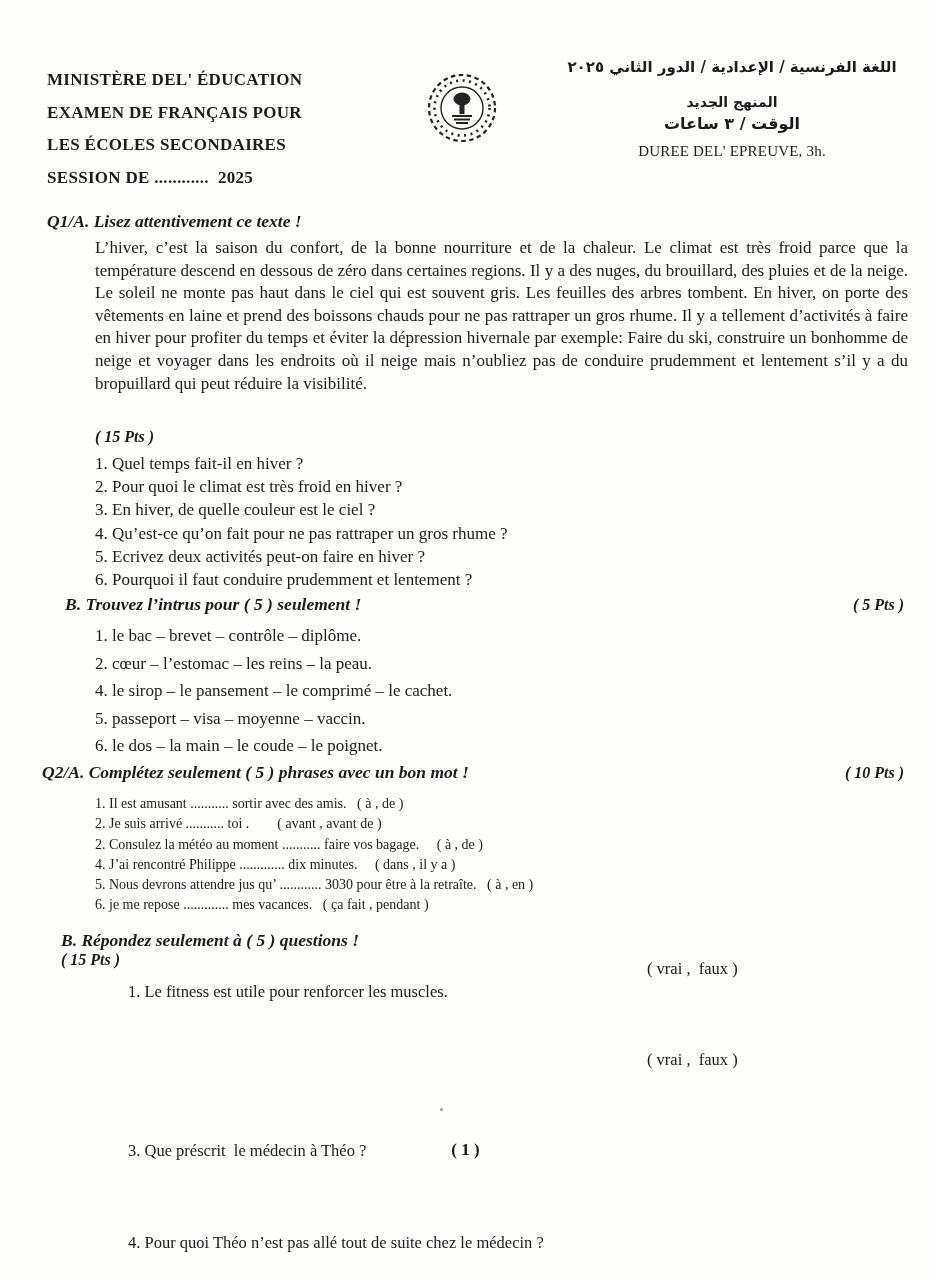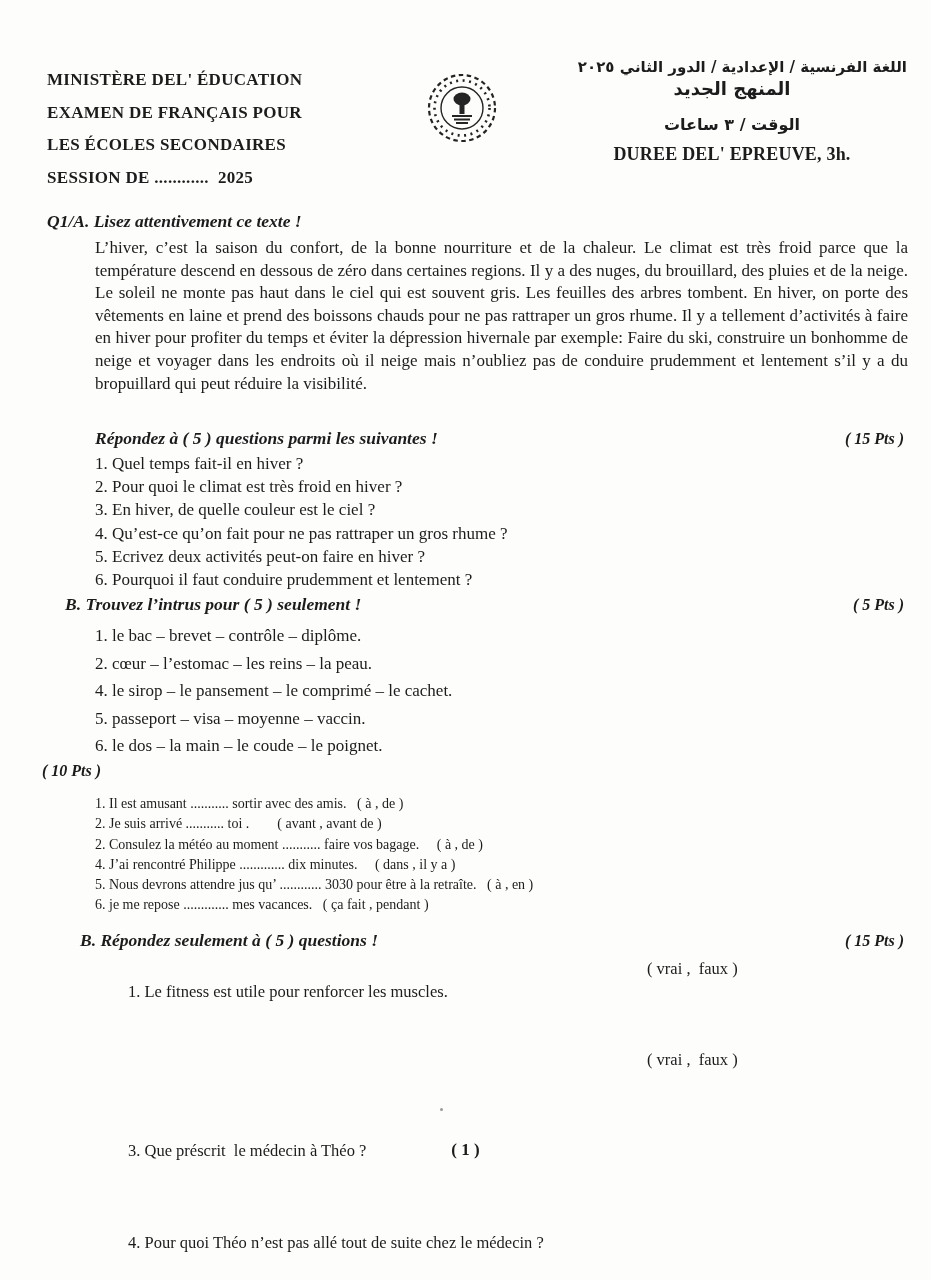--- a/index.html
+++ b/index.html
@@ -26,24 +26,24 @@
     position: absolute; left: 426px; top: 72px; width: 72px; height: 72px;
   }
   .header-right {
     position: absolute; right: 24px; top: 58px; width: 350px;
     text-align: center;
   }
   .ar {
     font-family: "DejaVu Sans", sans-serif;
     font-weight: bold; direction: rtl;
   }
-  .ar-line1 { font-size: 15px; text-align: right; margin-bottom: 2px; }
-  .ar-line2 { font-size: 18px; margin-bottom: 16px; }
+  .ar-line1 { font-size: 15px; margin-bottom: 18px; }
+  .ar-line2 { font-size: 14px; margin-bottom: 4px; }
   .ar-line3 { font-size: 16px; margin-bottom: 10px; }
-  .duree { font-weight: bold; font-size: 18px; letter-spacing: 0.2px; }
+  .duree { font-weight: normal; font-size: 15px; letter-spacing: 0.2px; }
 
   
   .sec-row {
     position: absolute; right: 27px;
     display: flex; justify-content: space-between; align-items: baseline;
   }
   .sec-heading { font-weight: bold; font-style: italic; font-size: 17.5px; white-space: pre; }
   .pts { font-weight: bold; font-style: italic; font-size: 16px; white-space: pre; }
 
   
@@ -100,21 +100,20 @@
     <div class="duree">DUREE DEL' EPREUVE, 3h.</div>
   </div>
 
   <div class="sec-row" style="left:47px; top:211px;">
     <span class="sec-heading">Q1/A. Lisez attentivement ce texte !</span>
   </div>
 
   <div class="passage">L’hiver, c’est la saison du confort, de la bonne nourriture et de la chaleur. Le climat est très froid parce que la température descend en dessous de zéro dans certaines regions. Il y a des nuges, du brouillard, des pluies et de la neige. Le soleil ne monte pas haut dans le ciel qui est souvent gris. Les feuilles des arbres tombent. En hiver, on porte des vêtements en laine et prend des boissons chauds pour ne pas rattraper un gros rhume. Il y a tellement d’activités à faire en hiver pour profiter du temps et éviter la dépression hivernale par exemple: Faire du ski, construire un bonhomme de neige et voyager dans les endroits où il neige mais n’oubliez pas de conduire prudemment et lentement s’il y a du bropuillard qui peut réduire la visibilité.</div>
 
   <div class="sec-row" style="left:95px; top:428px;">
-    <span class="sec-heading">Répondez à ( 5 ) questions parmi les suivantes !</span>
     <span class="pts">( 15 Pts )</span>
   </div>
 
   <div class="qlist q1a-list">
 
   <div>1. Quel temps fait-il en hiver ?</div>
       <div>2. Pour quoi le climat est très froid en hiver ?</div>
       <div>3. En hiver, de quelle couleur est le ciel ?</div>
       <div>4. Qu’est-ce qu’on fait pour ne pas rattraper un gros rhume ?</div>
       <div>5. Ecrivez deux activités peut-on faire en hiver ?</div>
@@ -129,34 +128,35 @@
   <div class="qlist q1b-list">
 
   <div>1. le bac – brevet – contrôle – diplôme.</div>
       <div>2. cœur – l’estomac – les reins – la peau.</div>
       <div>4. le sirop – le pansement – le comprimé – le cachet.</div>
       <div>5. passeport – visa – moyenne – vaccin.</div>
       <div>6. le dos – la main – le coude – le poignet.</div>
     </div>
 
   <div class="sec-row" style="left:42px; top:762px;">
+    <span class="sec-heading">Q2/A. Complétez seulement ( 5 ) phrases avec un bon mot !</span>
     <span class="pts">( 10 Pts )</span>
   </div>
 
   <div class="qlist q2a-list">
 
   <div>1. Il est amusant ........... sortir avec des amis.   ( à , de )</div>
       <div>2. Je suis arrivé ........... toi .        ( avant , avant de )</div>
       <div>2. Consulez la météo au moment ........... faire vos bagage.     ( à , de )</div>
       <div>4. J’ai rencontré Philippe ............. dix minutes.     ( dans , il y a )</div>
       <div>5. Nous devrons attendre jus qu’ ............ 3030 pour être à la retraîte.   ( à , en )</div>
       <div>6. je me repose ............. mes vacances.   ( ça fait , pendant )</div>
     </div>
 
-  <div class="sec-row" style="left:80px; top:930px;">
+  <div class="sec-row" style="left:61px; top:930px;flex-direction:column;">
     <span class="sec-heading">B. Répondez seulement à ( 5 ) questions !</span>
     <span class="pts">( 15 Pts )</span>
   </div>
 
   <div class="qlist q2b-list">
 
       <div class="row">
         <span>1. Le fitness est utile pour renforcer les muscles.</span>
         <span class="opts">( vrai ,  faux )</span>
       </div>

